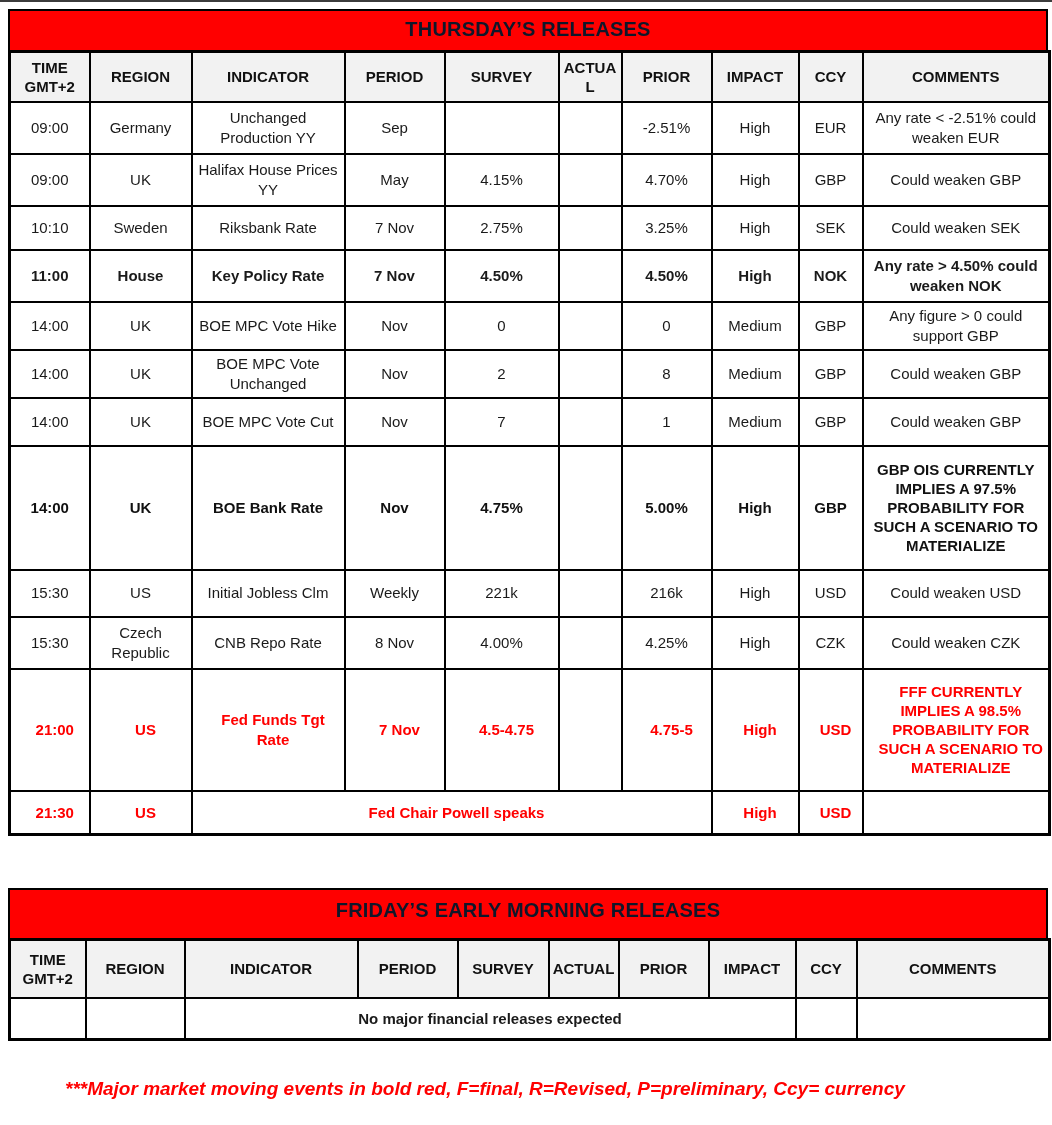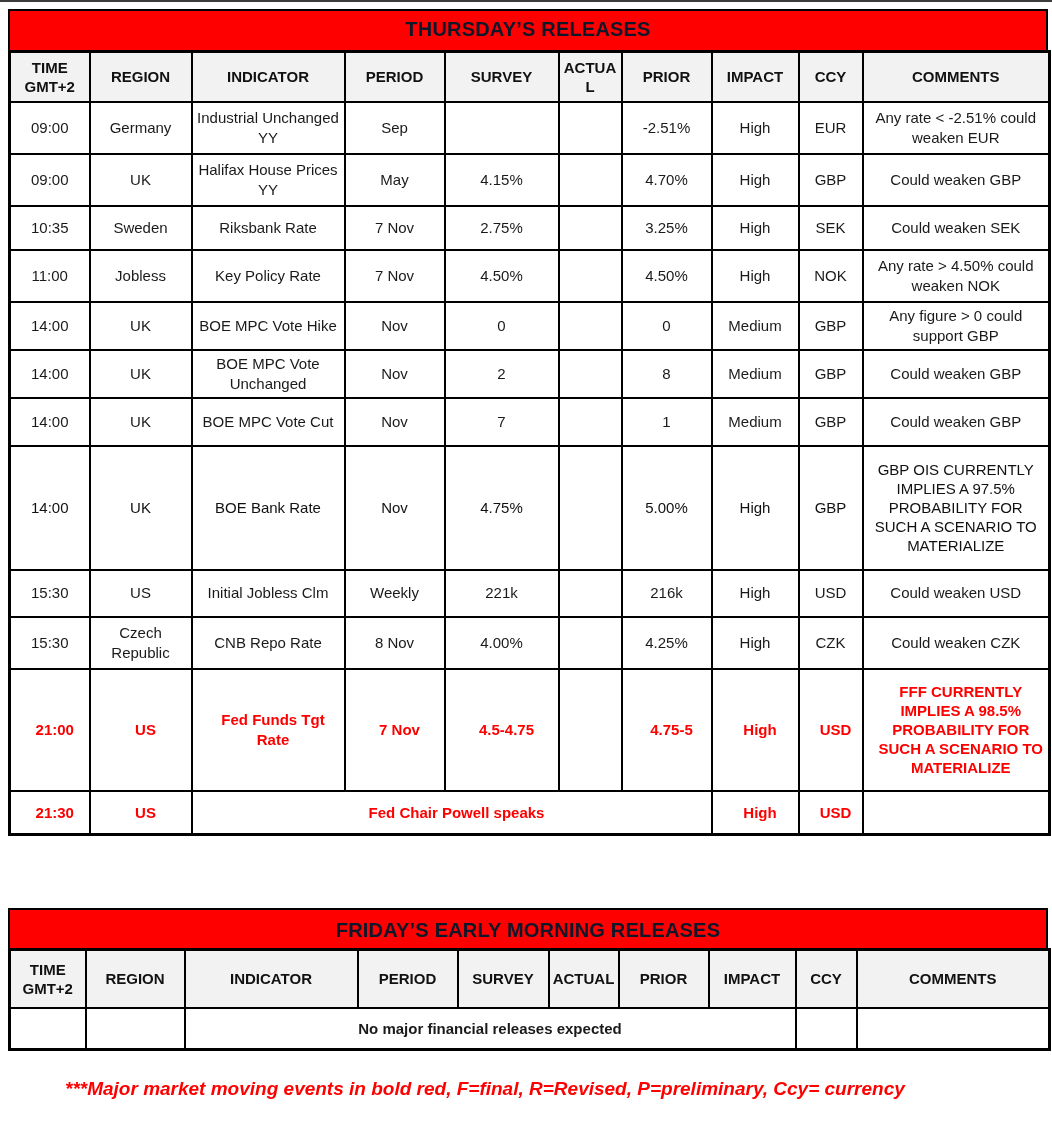--- a/index.html
+++ b/index.html
@@ -28,21 +28,21 @@
     height:41px;line-height:37px;
     text-align:center;
     background:var(--red);
     color:#0f172a;
     font-weight:700;
     font-size:20px;
     letter-spacing:.2px;
     border:2px solid var(--border);
     border-bottom:0;
   }
-  #sec1 .table-title{height:40px;line-height:41px;margin-top:20px;}
+  #sec1 .table-title{height:50px;line-height:41px;}
   table.releases{
     width:1040px;
     border-collapse:collapse;
     table-layout:fixed;
     border:3px solid var(--border);
   }
   table.releases th,
   table.releases td{
     border:2px solid var(--border);
     text-align:center;
@@ -57,32 +57,32 @@
   table.releases th{
     background:var(--header-bg);
     font-weight:700;
     color:#111;
   }
   table.releases thead th:nth-child(6){word-break:break-all;}
   #table-0 thead tr{height:50px;}
   #table-0 tbody tr:nth-child(1){height:52px;}
   #table-0 tbody tr:nth-child(2){height:52px;}
   #table-0 tbody tr:nth-child(3){height:44px;}
-  #table-0 tbody tr:nth-child(4){height:52px;}
+  #table-0 tbody tr:nth-child(4){height:52px;font-weight:bold;}
   #table-0 tbody tr:nth-child(5){height:48px;}
   #table-0 tbody tr:nth-child(6){height:48px;}
   #table-0 tbody tr:nth-child(7){height:48px;}
   #table-0 tbody tr:nth-child(8){height:124px;}
   #table-0 tbody tr:nth-child(9){height:47px;}
   #table-0 tbody tr:nth-child(10){height:52px;}
   #table-0 tbody tr:nth-child(11){height:122px;}
   #table-0 tbody tr:nth-child(12){height:44px;}
   #table-1 thead tr{height:58px;}
   #table-1 tbody tr{height:42px;font-weight:bold;}
-  tr.row-bold td{font-weight:400;color:#111;}
+  tr.row-bold td{font-weight:700;color:#111;}
   tr.row-red td{font-weight:700;color:var(--red);padding-left:13px;}
   .footnote{
     position:absolute;
     left:57px;top:1070px;
     margin:8px;
     color:var(--red);
     font-weight:700;
     font-style:italic;
     font-size:19px;
     white-space:nowrap;
@@ -119,21 +119,21 @@
           <th>PRIOR</th>
           <th>IMPACT</th>
           <th>CCY</th>
           <th>COMMENTS</th>
         </tr>
       </thead>
     <tbody>
         <tr class="row-normal">
           <td>09:00</td>
           <td>Germany</td>
-          <td>Industrial Unchanged YY</td>
+          <td>Unchanged Production YY</td>
           <td>Sep</td>
           <td></td>
           <td></td>
           <td>-2.51%</td>
           <td>High</td>
           <td>EUR</td>
           <td>Any rate &lt; -2.51% could weaken EUR</td>
         </tr>
         <tr class="row-normal">
           <td>09:00</td>
@@ -141,34 +141,34 @@
           <td>Halifax House Prices YY</td>
           <td>May</td>
           <td>4.15%</td>
           <td></td>
           <td>4.70%</td>
           <td>High</td>
           <td>GBP</td>
           <td>Could weaken GBP</td>
         </tr>
         <tr class="row-normal">
-          <td>10:35</td>
+          <td>10:10</td>
           <td>Sweden</td>
           <td>Riksbank Rate</td>
           <td>7 Nov</td>
           <td>2.75%</td>
           <td></td>
           <td>3.25%</td>
           <td>High</td>
           <td>SEK</td>
           <td>Could weaken SEK</td>
         </tr>
         <tr class="row-normal">
           <td>11:00</td>
-          <td>Jobless</td>
+          <td>House</td>
           <td>Key Policy Rate</td>
           <td>7 Nov</td>
           <td>4.50%</td>
           <td></td>
           <td>4.50%</td>
           <td>High</td>
           <td>NOK</td>
           <td>Any rate &gt; 4.50% could weaken NOK</td>
         </tr>
         <tr class="row-normal">

